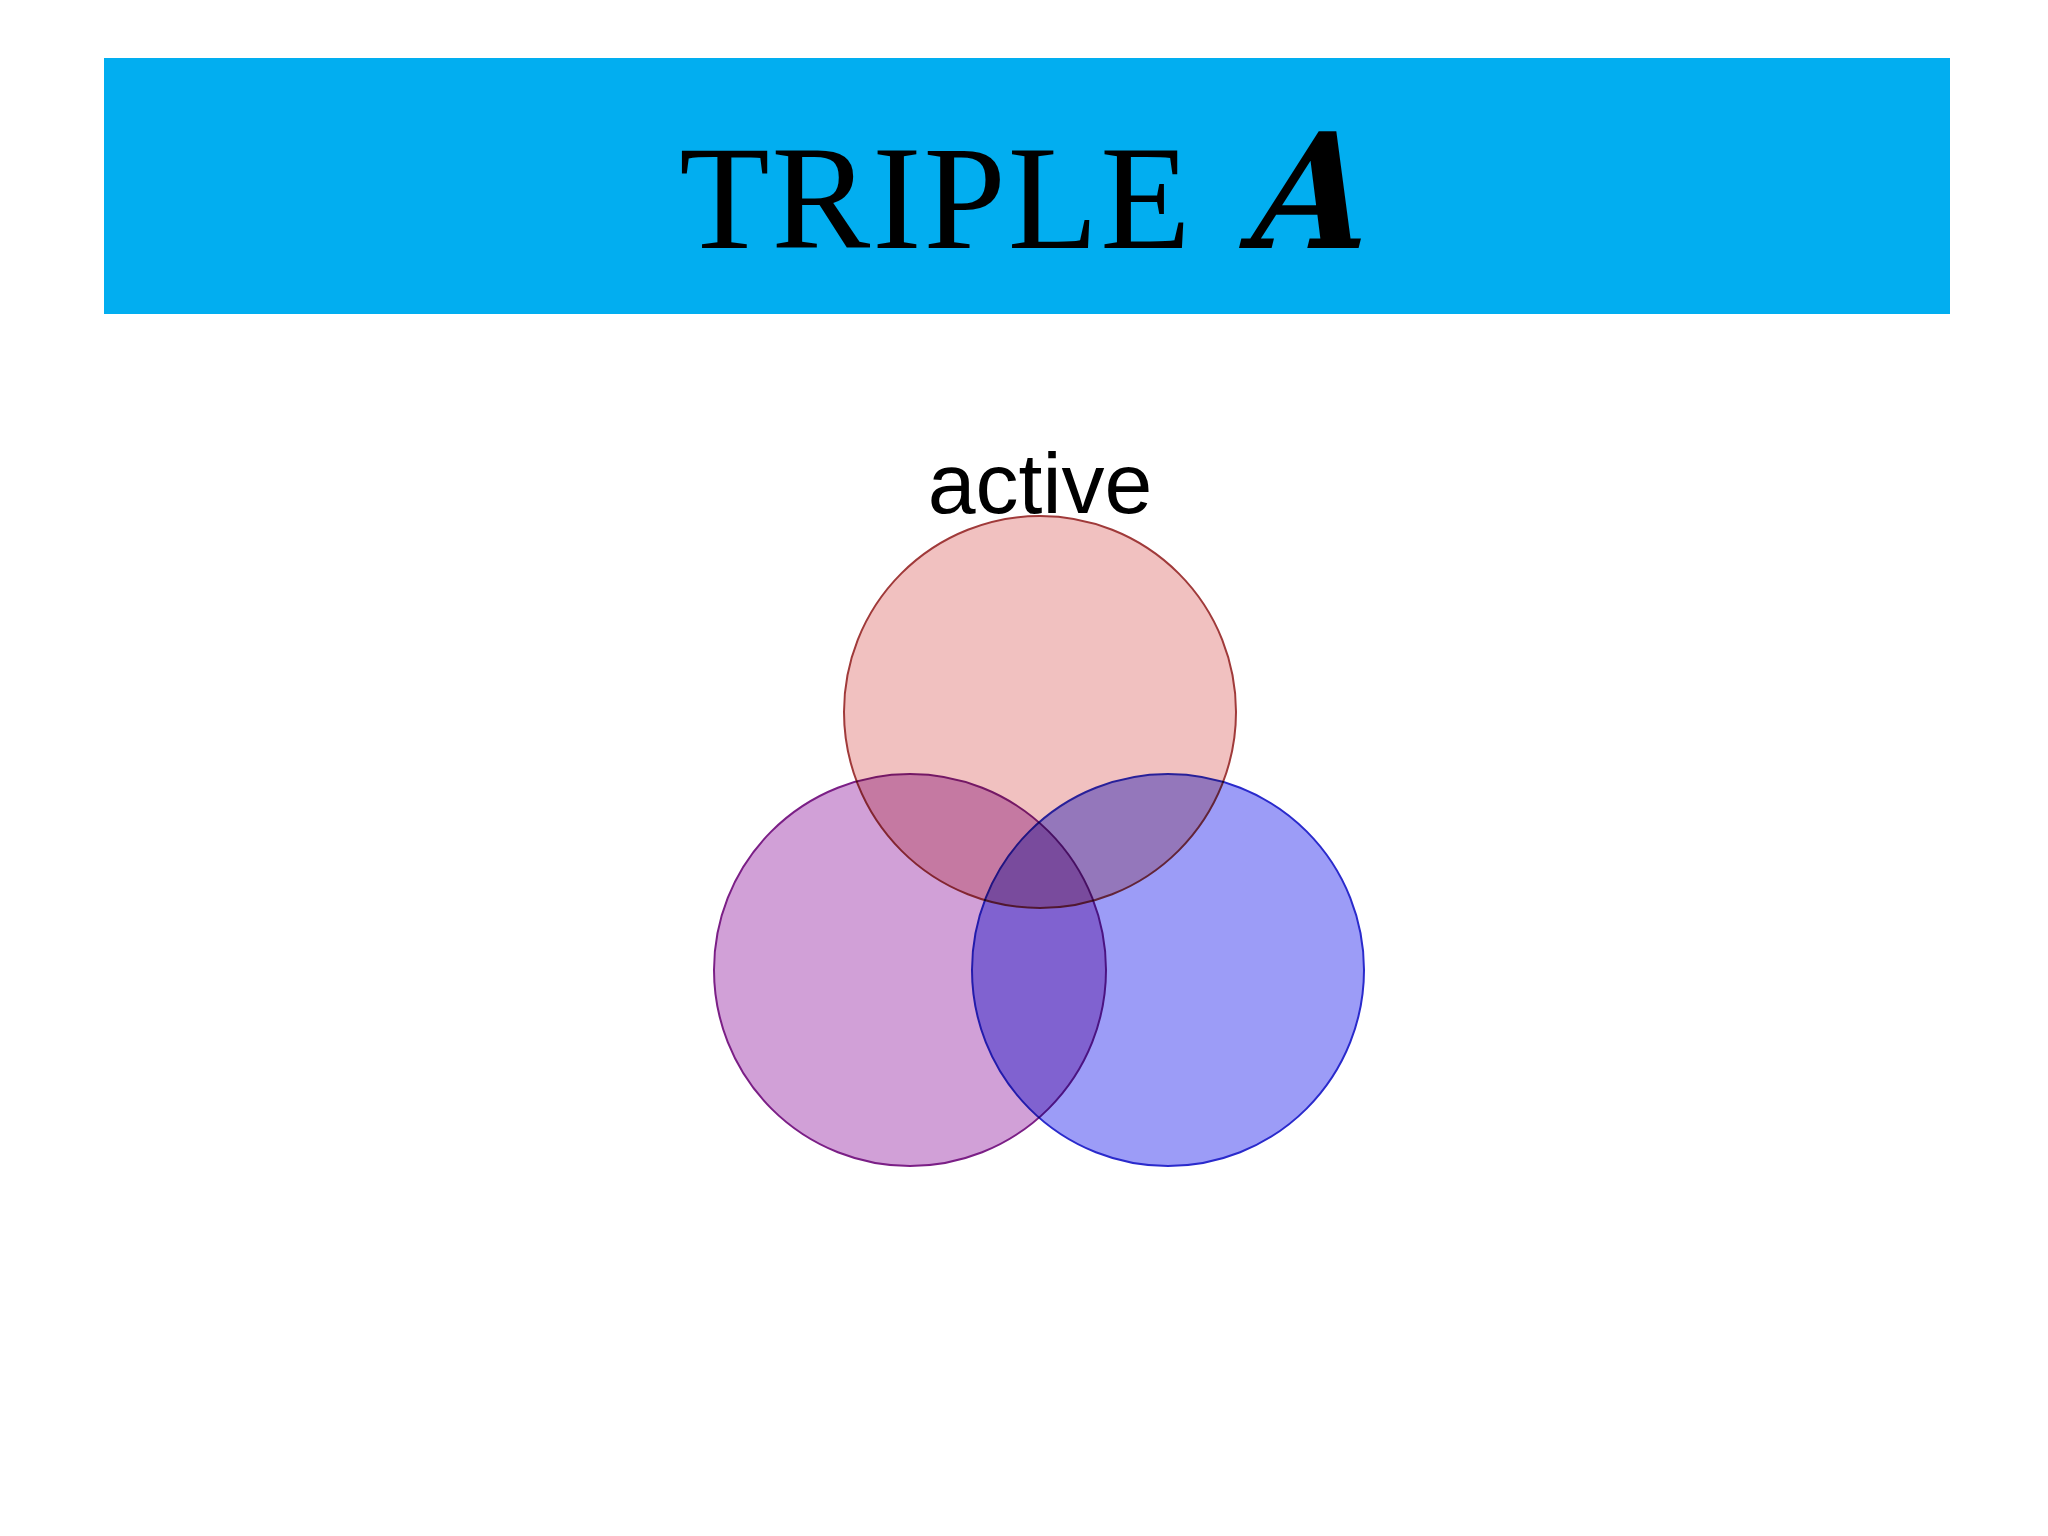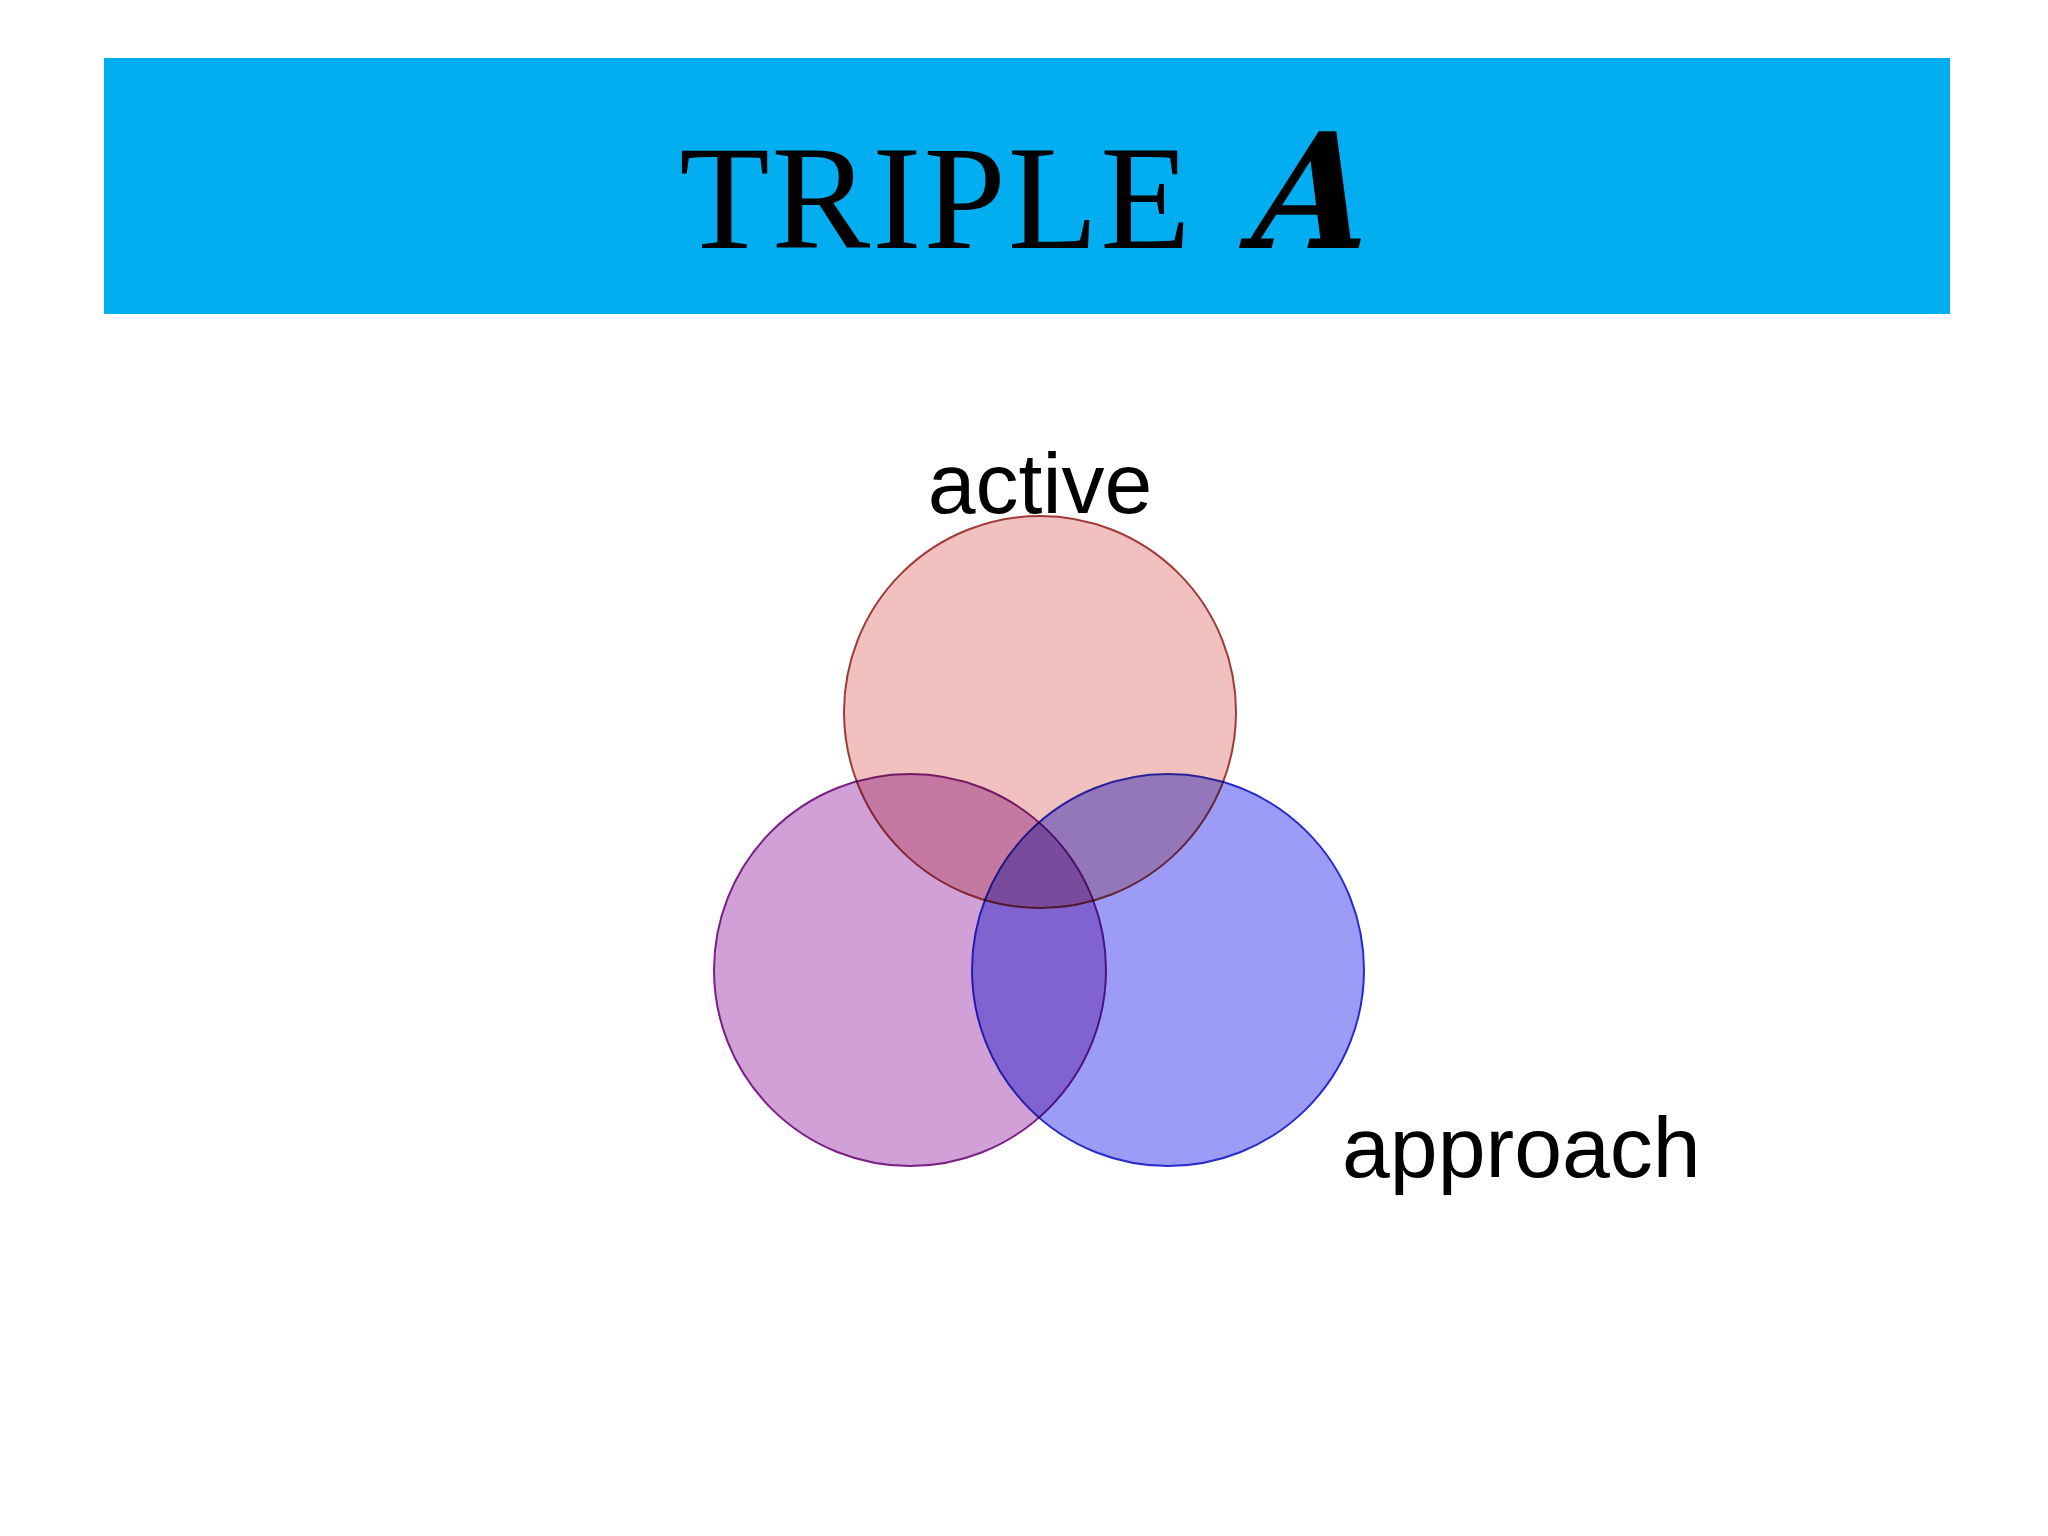--- a/index.html
+++ b/index.html
@@ -101,17 +101,16 @@
       <g style="mix-blend-mode:multiply;">
         <circle cx="350" cy="222" r="196" fill="#D9534F" fill-opacity="0.36" stroke="#A03A3A" stroke-width="2" style="mix-blend-mode:multiply;"></circle>
         <circle cx="220" cy="480" r="196" fill="#9B30A8" fill-opacity="0.46" stroke="#7B1F86" stroke-width="2" style="mix-blend-mode:multiply;"></circle>
         <circle cx="478" cy="480" r="196" fill="#4B4BF0" fill-opacity="0.55" stroke="#2A2ACC" stroke-width="2" style="mix-blend-mode:multiply;"></circle>
       </g>
     </svg>
 
     <div class="venn-label label-active">active</div>
 
 
-    <div class="venn-label label-approach">approach</div>
 
   </div>
 
 </div>
 
 </body></html>

